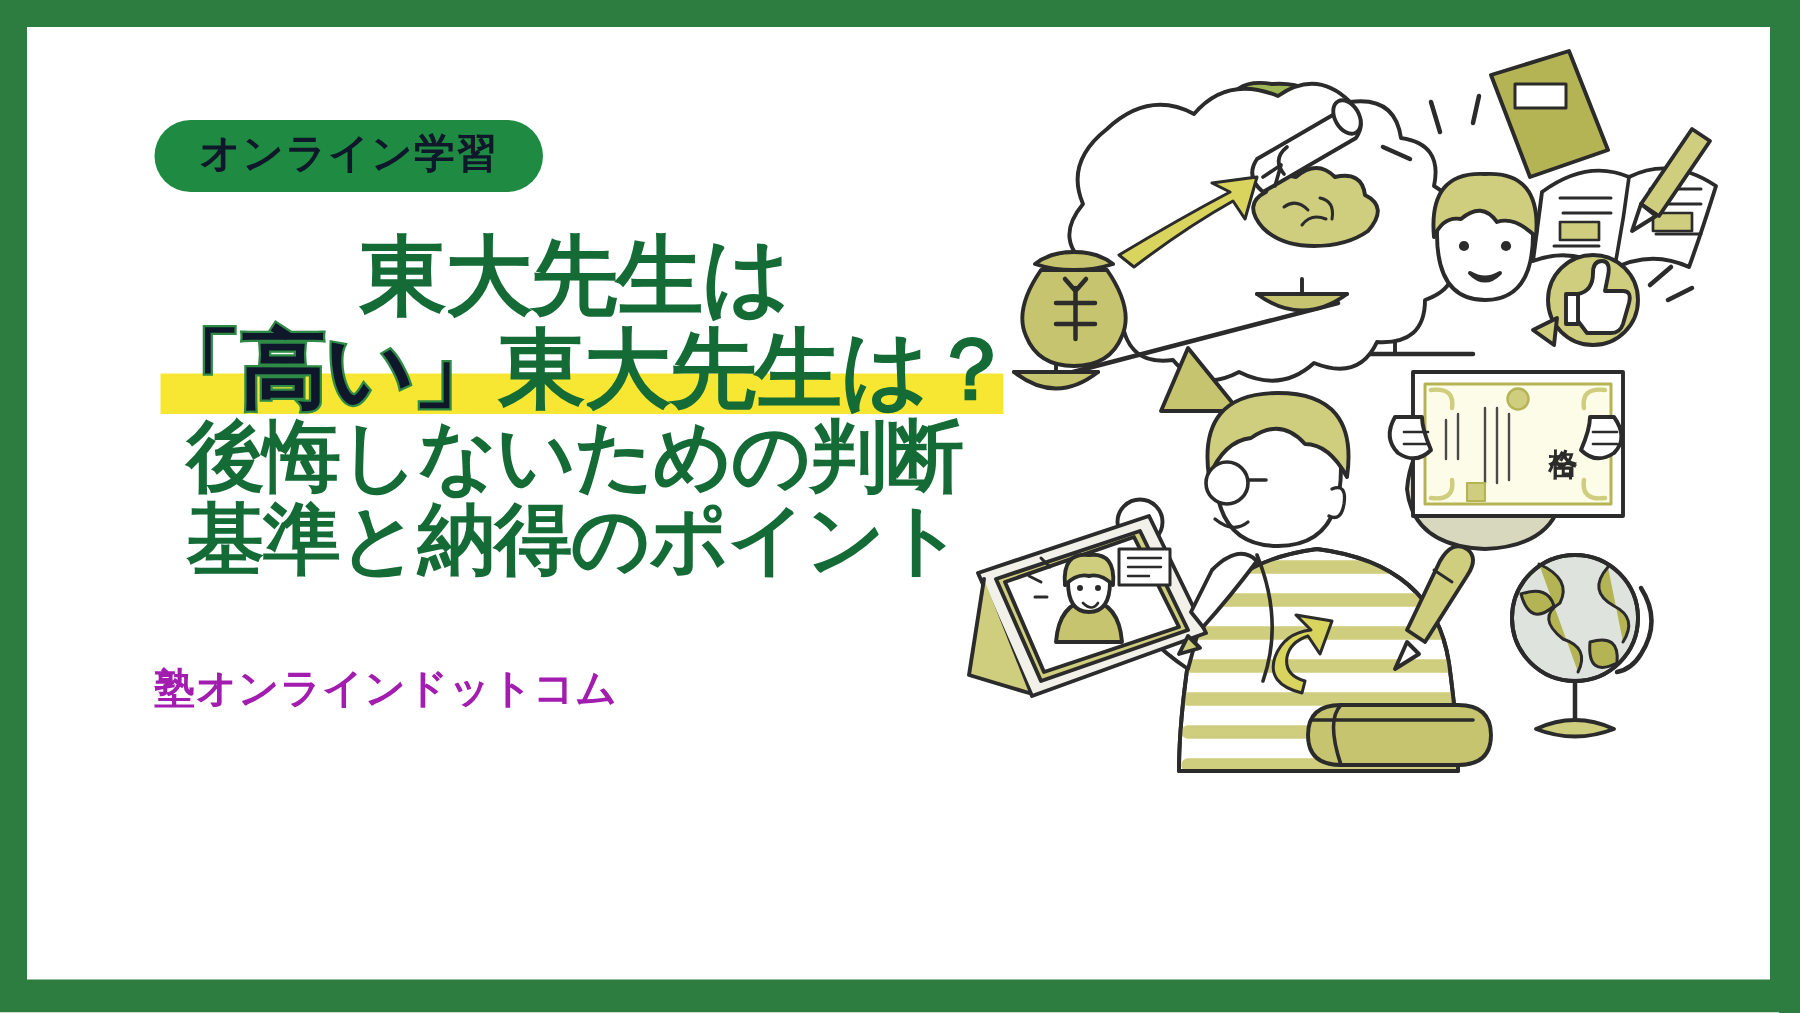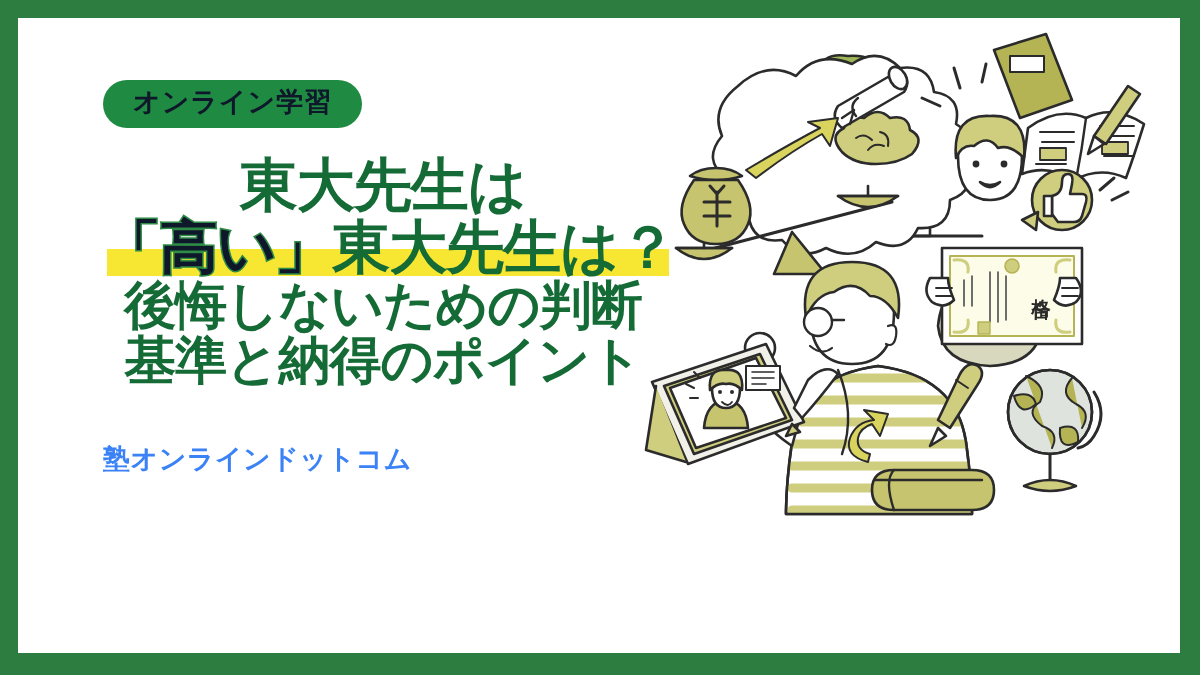--- a/index.html
+++ b/index.html
@@ -76,21 +76,21 @@
     color: #0f172a;
     -webkit-text-stroke: 3px #2e8b46;
     paint-order: stroke fill;
   }
 
   
   #headline .lines-sub { font-size: 52px; letter-spacing: -1px; }
 
   #brand {
     margin-top: 52px;
-    color: #3b82f6;
+    color: #a21caf;
     font-size: 27px;
     font-weight: bold;
     letter-spacing: 0.5px;
   }
 
   
   #illustration {
     position: absolute;
     right: 8px;
     top: 8px;

